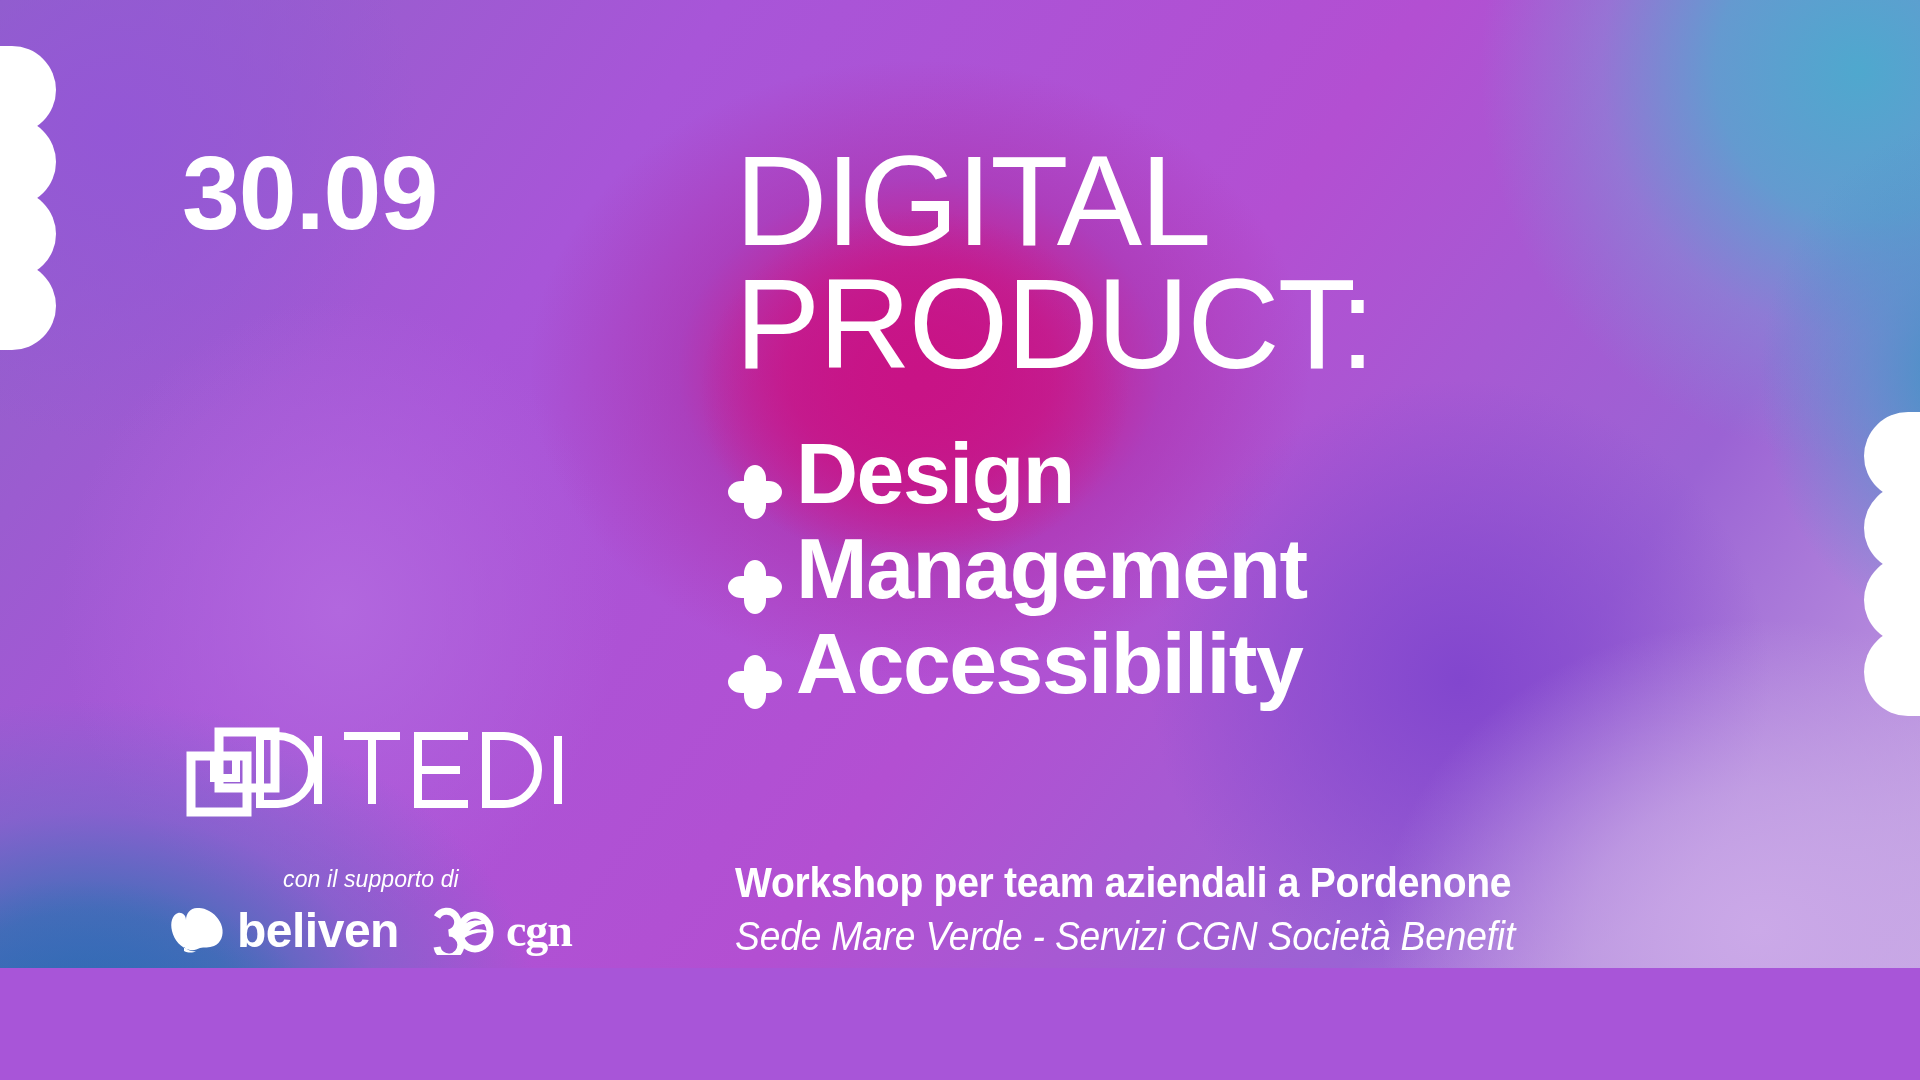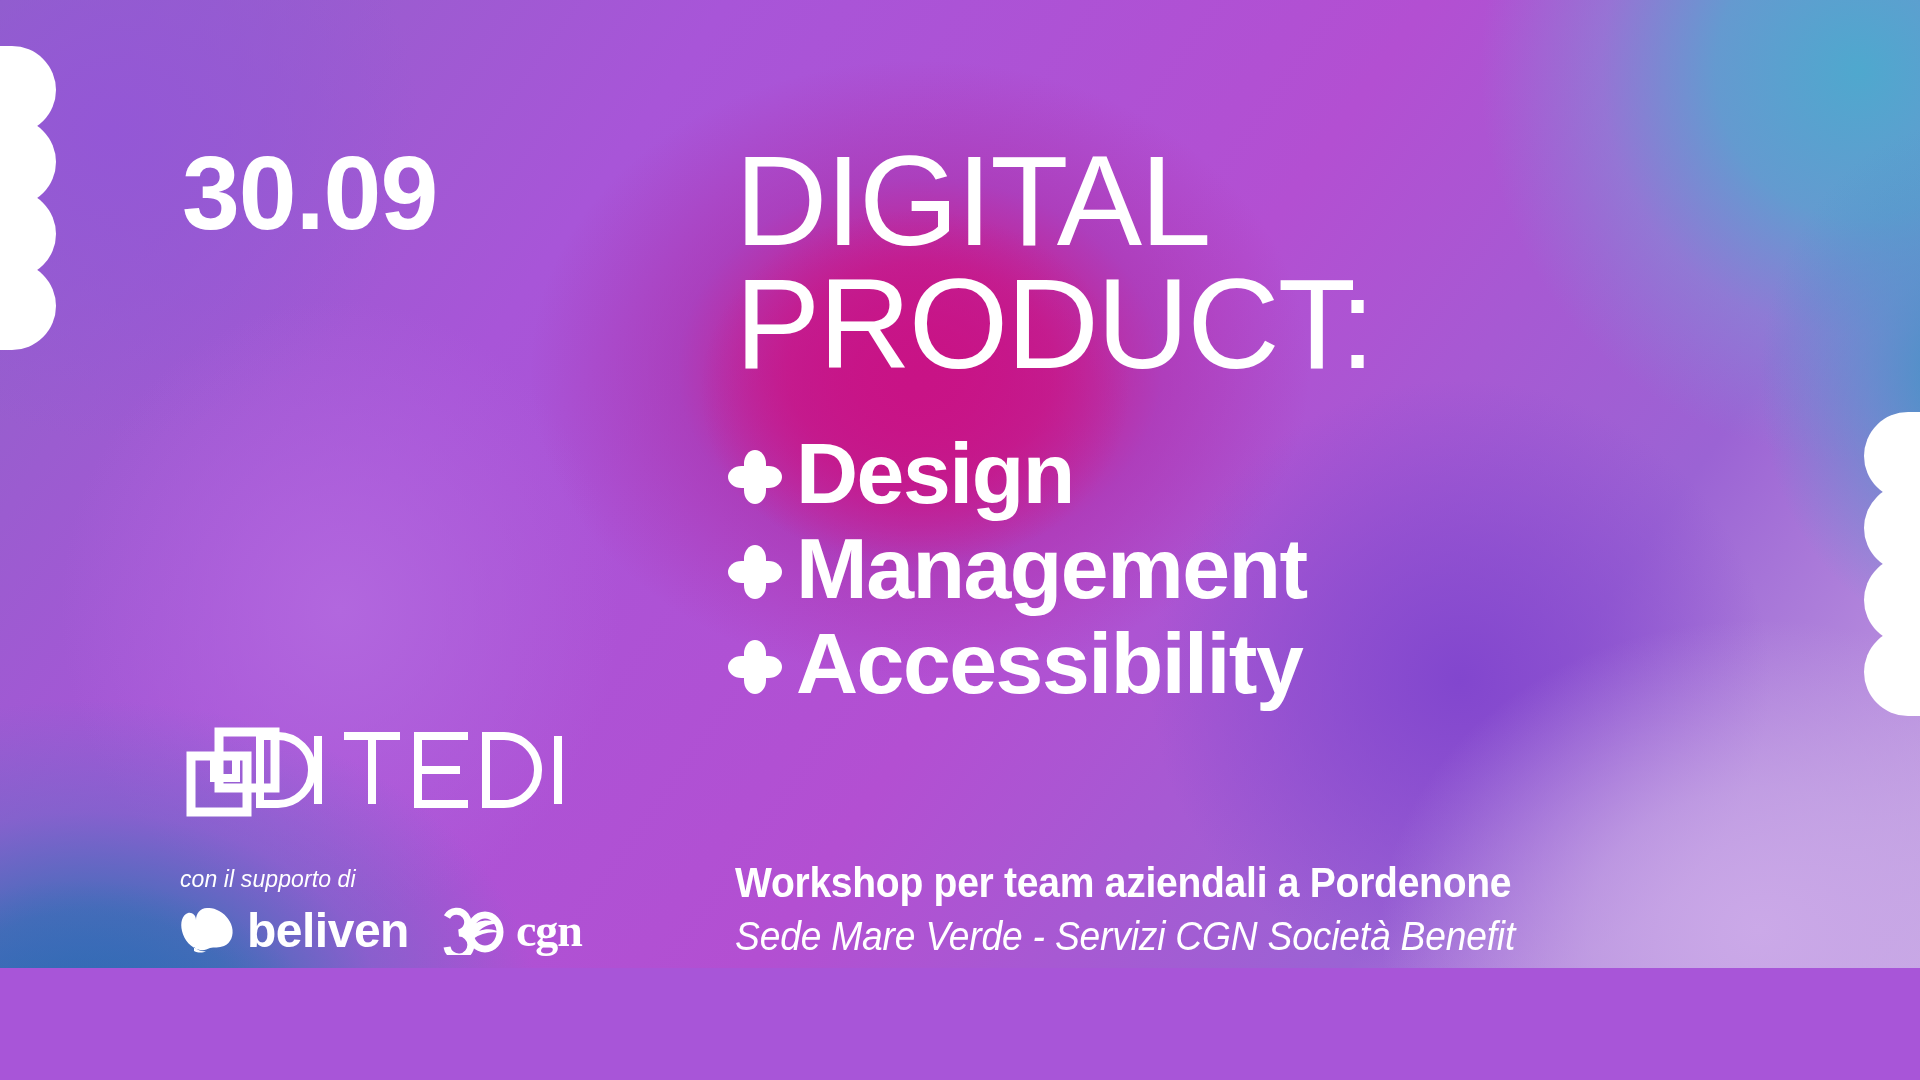--- a/index.html
+++ b/index.html
@@ -103,21 +103,21 @@
     letter-spacing:-2px;
   }
   .headline .h-line { display:block; white-space:nowrap; }
 
   .topics {
     position:absolute; left:728px; top:428px;
     display:flex; flex-direction:column;
     gap:4px;
   }
   .topic-row {
-    display:flex; align-items:center;
+    display:flex; align-items:flex-end;
     gap:14px;
     color:#fff;
     font-size:86px;
     font-weight:600;
     line-height:1.06;
     letter-spacing:-1.5px;
     white-space:nowrap;
   }
   .clover {
     flex:0 0 auto;
@@ -158,21 +158,21 @@
 
   
   .ditedi {
     position:absolute; left:186px; top:726px;
     display:flex; align-items:center;
   }
   .ditedi svg { display:block; }
 
   
   .support {
-    position:absolute; left:180px; top:866px;
+    position:absolute; left:170px; top:866px;text-align:center;
   }
   .support-label {
     color:#fff;
     font-size:23px;
     font-style:italic;
     font-weight:400;
     letter-spacing:0.1px;
     margin-bottom:10px;
   }
   .sponsor-row {

